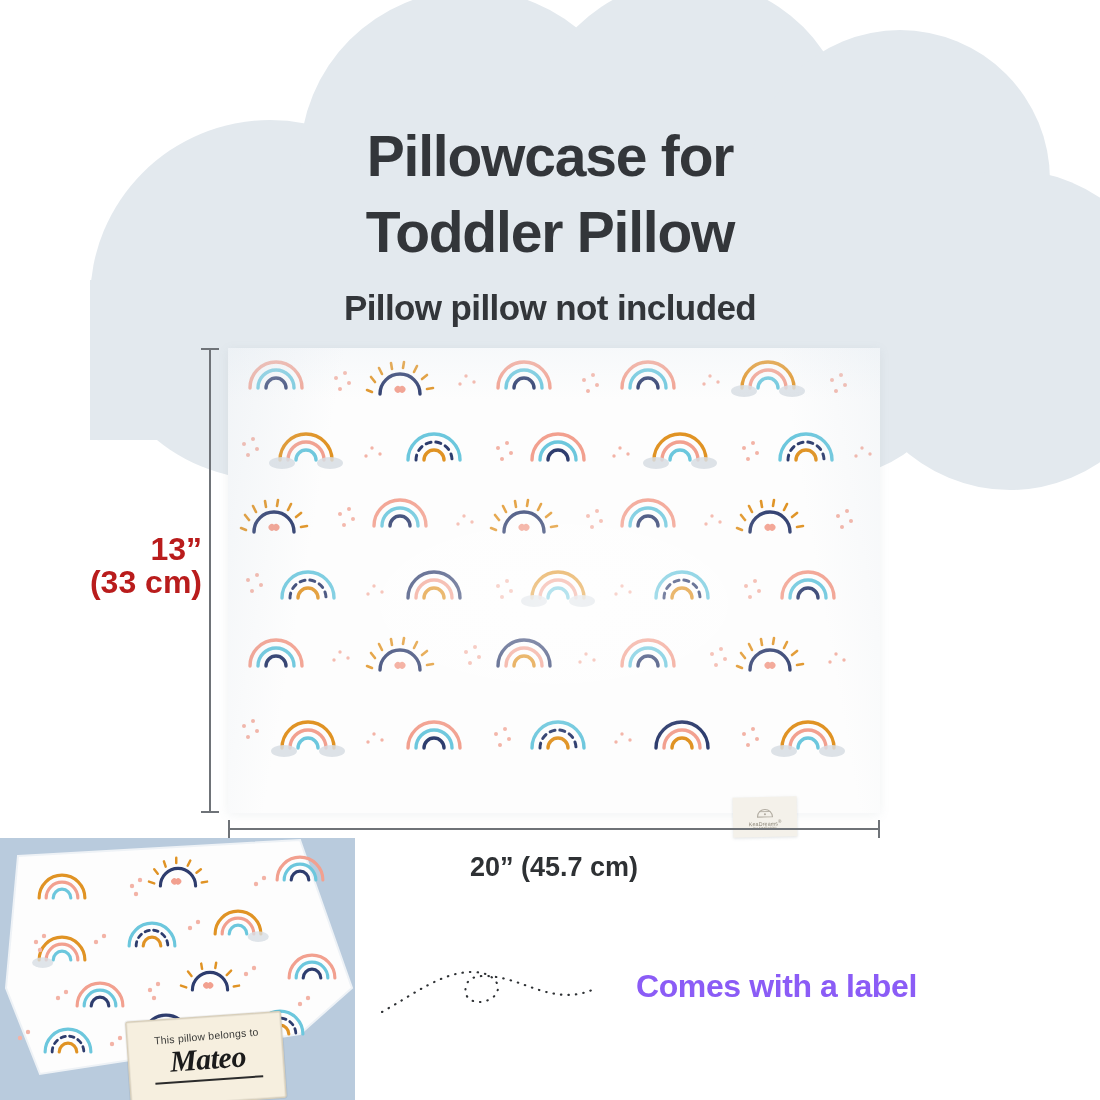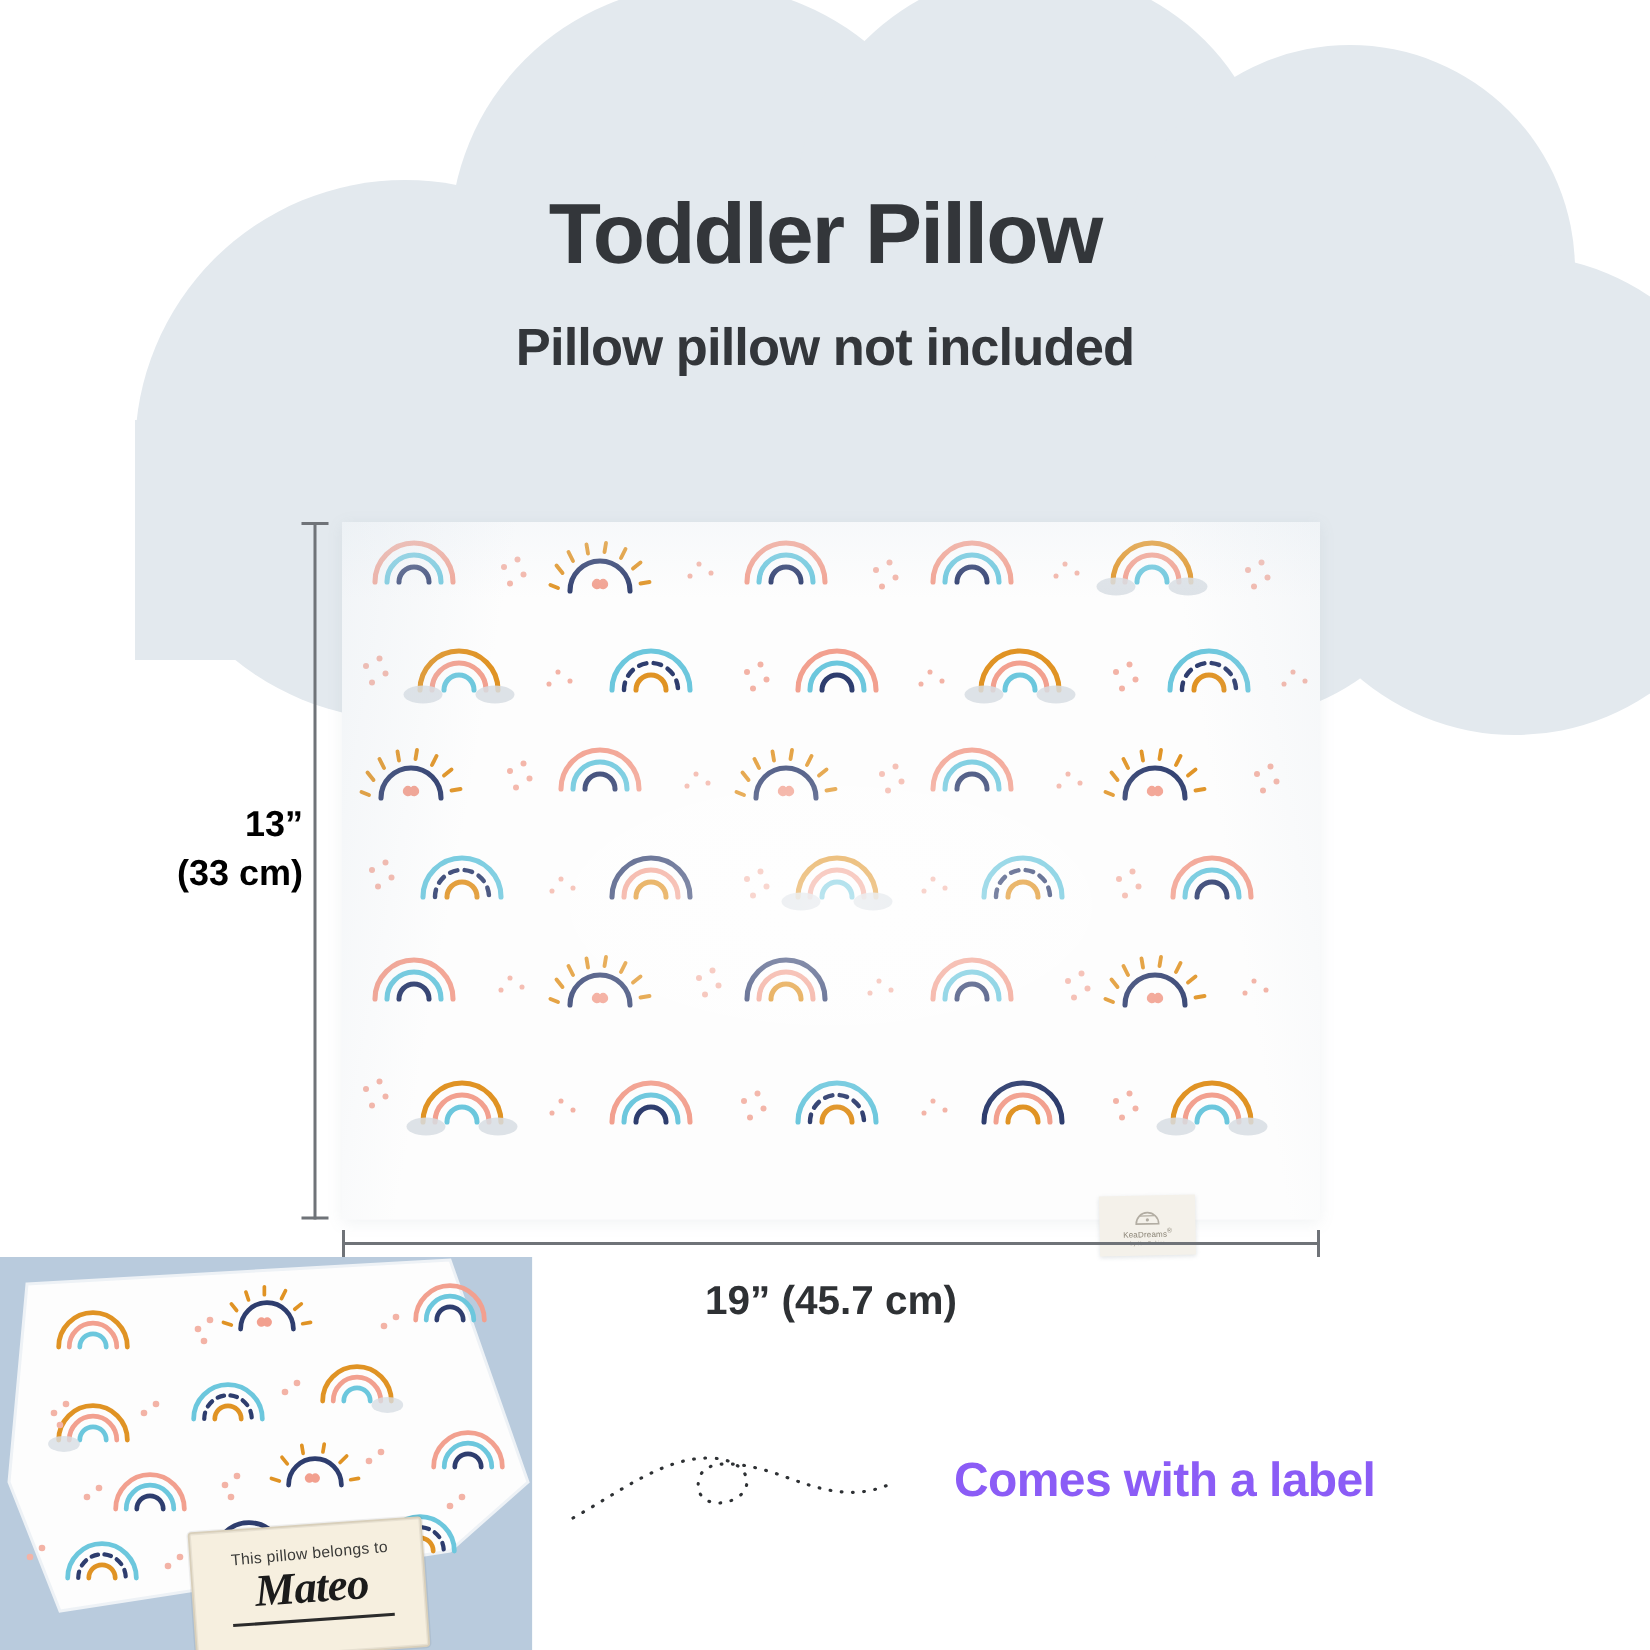--- a/index.html
+++ b/index.html
@@ -78,21 +78,21 @@
     background:#6f7378;z-index:8;
   }
   .dim-h::before,.dim-h::after{
     content:"";position:absolute;top:-8px;width:2px;height:18px;background:#6f7378;
   }
   .dim-h::before{left:0;}
   .dim-h::after{right:0;}
 
   .dim-label-v{
     position:absolute;left:62px;top:533px;width:140px;text-align:right;
-    font-size:24px;font-weight:bold;color:#000000;line-height:33px;z-index:9;
+    font-size:32px;font-weight:bold;color:#b91c1c;line-height:33px;z-index:9;
   }
   .dim-label-h{
     position:absolute;left:284px;top:852px;width:540px;text-align:center;
     font-size:27px;font-weight:bold;color:#2e3134;z-index:9;
   }
 
   
   .inset{
     position:absolute;left:0;top:838px;width:355px;height:262px;
     z-index:5;overflow:hidden;
@@ -123,20 +123,21 @@
       <circle cx="1010" cy="330" r="160"></circle>
       <circle cx="820" cy="330" r="150"></circle>
       <circle cx="600" cy="330" r="150"></circle>
       <circle cx="400" cy="340" r="150"></circle>
       <rect x="250" y="180" width="790" height="260"></rect>
       <rect x="90" y="280" width="960" height="160"></rect>
     </g>
   </svg>
 
   <div class="title-block">
+    <div class="title-line">Pillowcase for</div>
     <div class="title-line">Toddler Pillow</div>
     <div class="subtitle">Pillow pillow not included</div>
   </div>
 
   <div class="pillowcase">
     <svg width="652" height="465" viewBox="0 0 652 465">
       <defs>
 
         <g id="mA">
           <path d="M-26,0 A26,26 0 0 1 26,0" fill="none" stroke="#f2a08f" stroke-width="3.4" stroke-linecap="round"></path>
@@ -284,21 +285,21 @@
   </div>
 
   <div class="dim-v"></div>
   <div class="dim-h"></div>
 
   <div class="dim-label-v">
     <div>13”</div>
     <div>(33 cm)</div>
   </div>
 
-  <div class="dim-label-h">19” (45.7 cm)</div>
+  <div class="dim-label-h">20” (45.7 cm)</div>
 
   <div class="inset">
     <svg width="355" height="262" viewBox="0 0 355 262">
 
       <rect width="355" height="262" fill="#b9cbdd"></rect>
 
       <path d="M18,18 L300,2 L352,150 L300,196 L40,236 L6,150 Z" fill="#fdfdfd"></path>
       <path d="M18,18 L300,2 L352,150 L300,196 L40,236 L6,150 Z" fill="none" stroke="#eef2f6" stroke-width="2"></path>
 
       <g>

